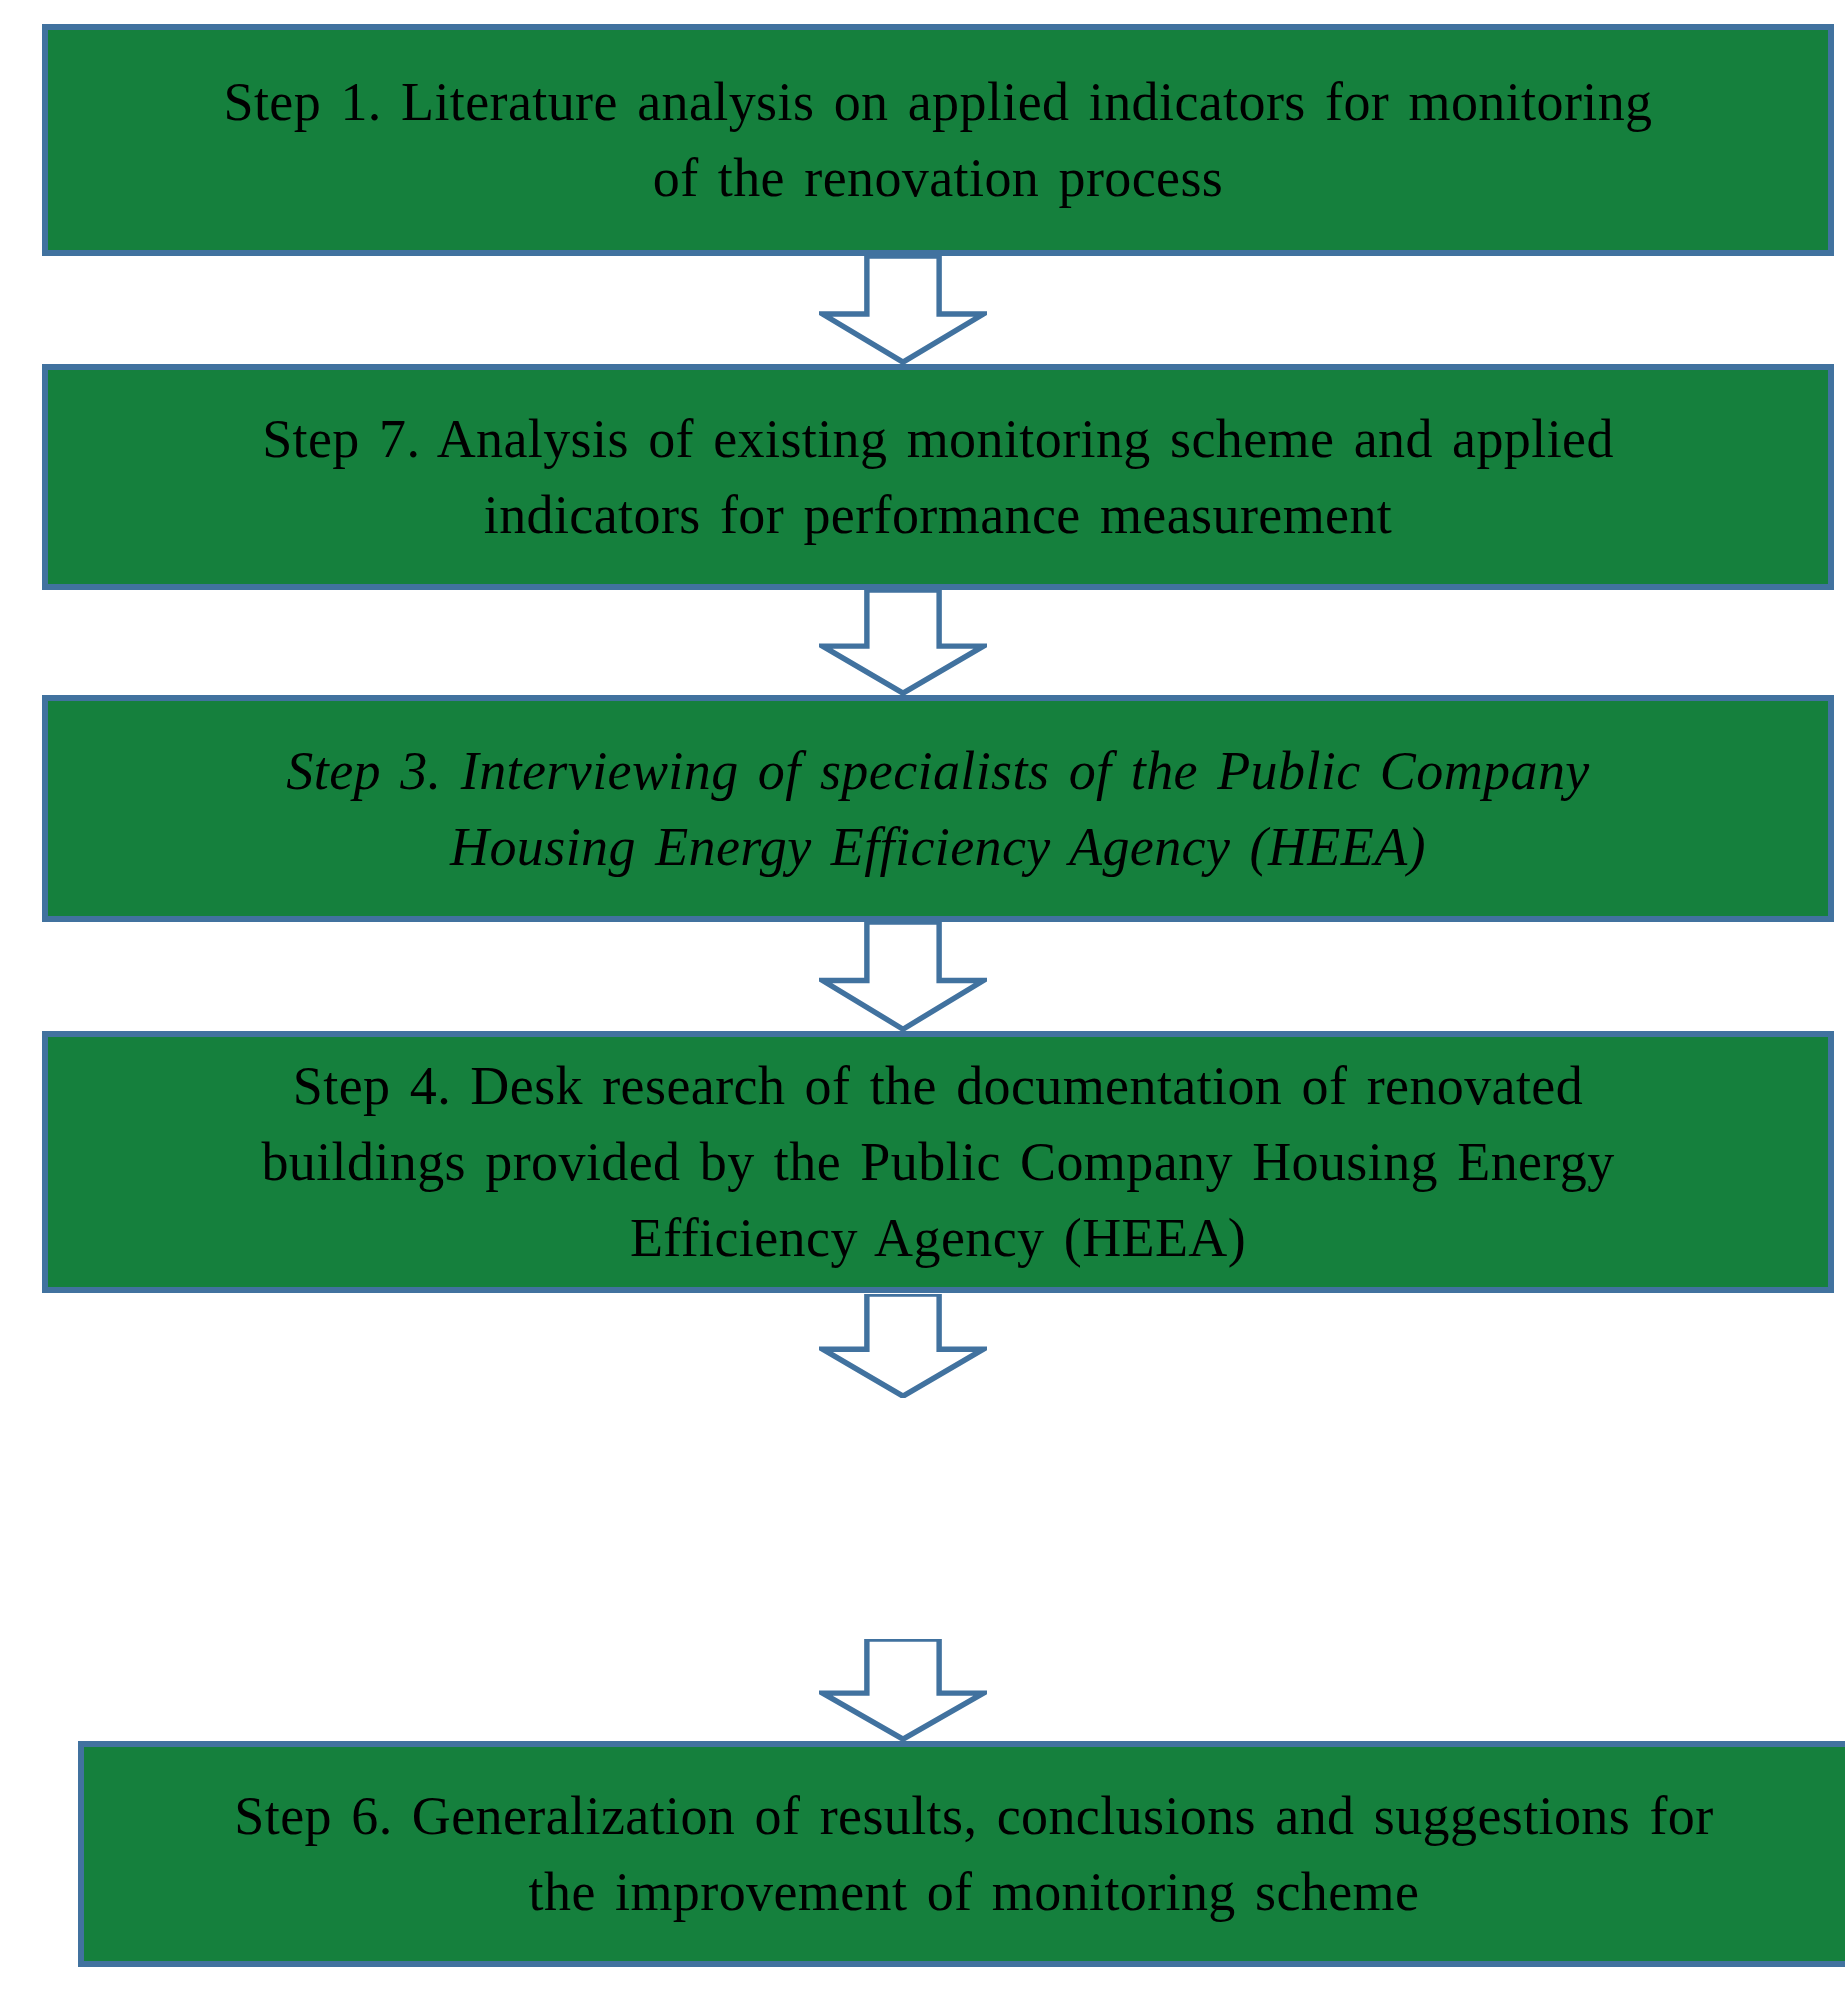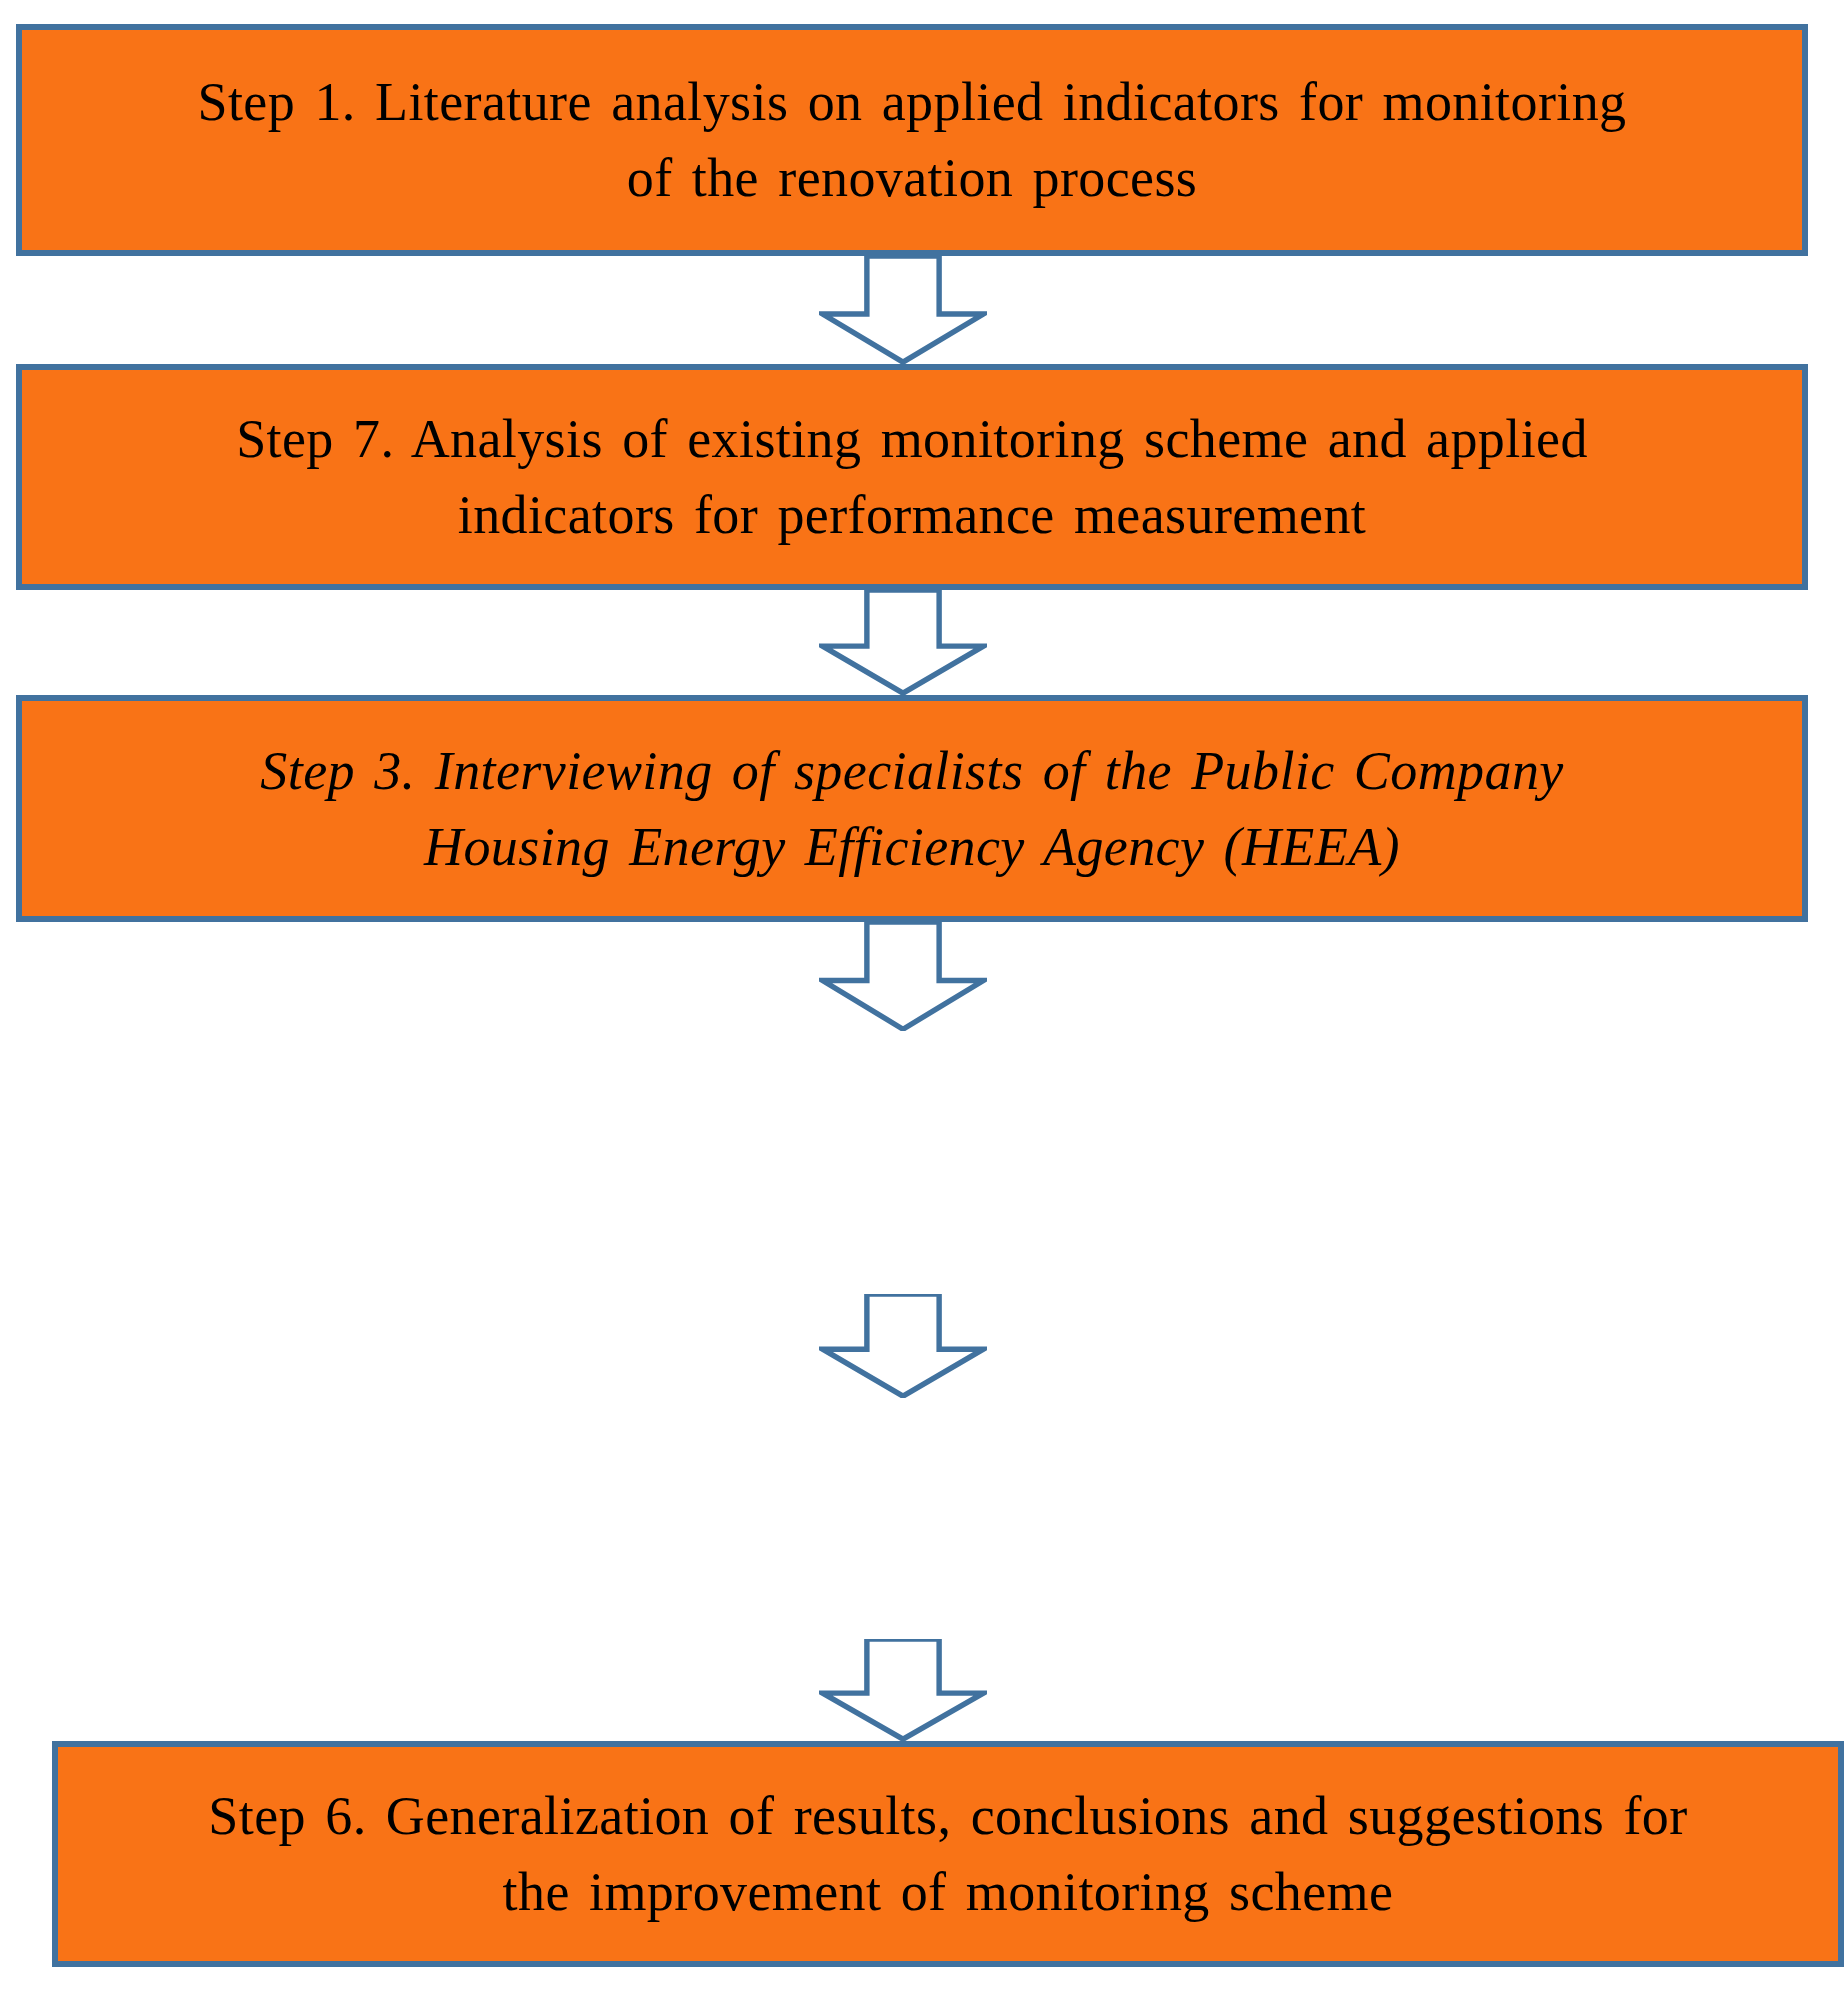--- a/index.html
+++ b/index.html
@@ -18,25 +18,25 @@
   #flowchart {
     position: relative;
     width: 1845px;
     height: 1994px;
     background: #ffffff;
     overflow: hidden;
   }
 
   .step-box {
     position: absolute;
-    left: 16px;
+    left: 42px;
     width: 1792px;                 
     box-sizing: border-box;
     border: 6.3px solid #41729f;
-    background: #f97316;
+    background: #15803d;
     display: flex;
     align-items: center;
     justify-content: center;
   }
 
   .step-text {
     display: block;
     width: 92%;
     text-align: center;
     color: #000000;
@@ -101,20 +101,25 @@
     <span class="step-text">Step 3. Interviewing of specialists of the Public Company
 Housing Energy Efficiency Agency (HEEA)</span>
   </div>
 
   <div class="arrow arrow-3">
     <svg viewBox="0 0 186 121" preserveAspectRatio="none" aria-hidden="true">
       <polygon points="53,0 133,0 133,65 182,65 93,119 4,65 53,65" fill="#ffffff" stroke="#41729f" stroke-width="6" stroke-linejoin="miter"></polygon>
     </svg>
   </div>
 
+  <div class="step-box box-4">
+    <span class="step-text">Step 4. Desk research of the documentation of renovated
+buildings provided by the Public Company Housing Energy
+Efficiency Agency (HEEA)</span>
+  </div>
 
   <div class="arrow arrow-4">
     <svg viewBox="0 0 186 115" preserveAspectRatio="none" aria-hidden="true">
       <polygon points="53,0 133,0 133,61 182,61 93,113 4,61 53,61" fill="#ffffff" stroke="#41729f" stroke-width="6" stroke-linejoin="miter"></polygon>
     </svg>
   </div>
 
 
   <div class="arrow arrow-5">
     <svg viewBox="0 0 186 113" preserveAspectRatio="none" aria-hidden="true">

